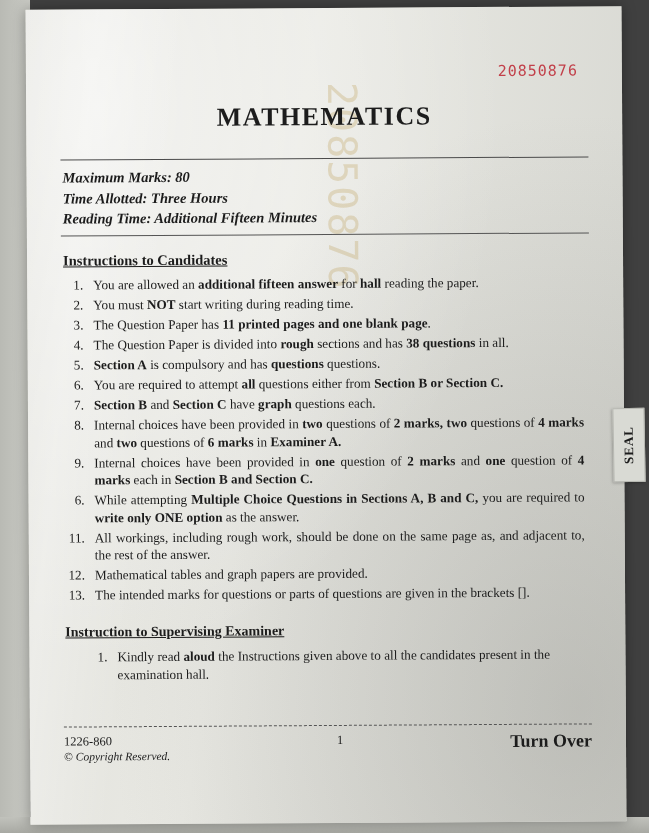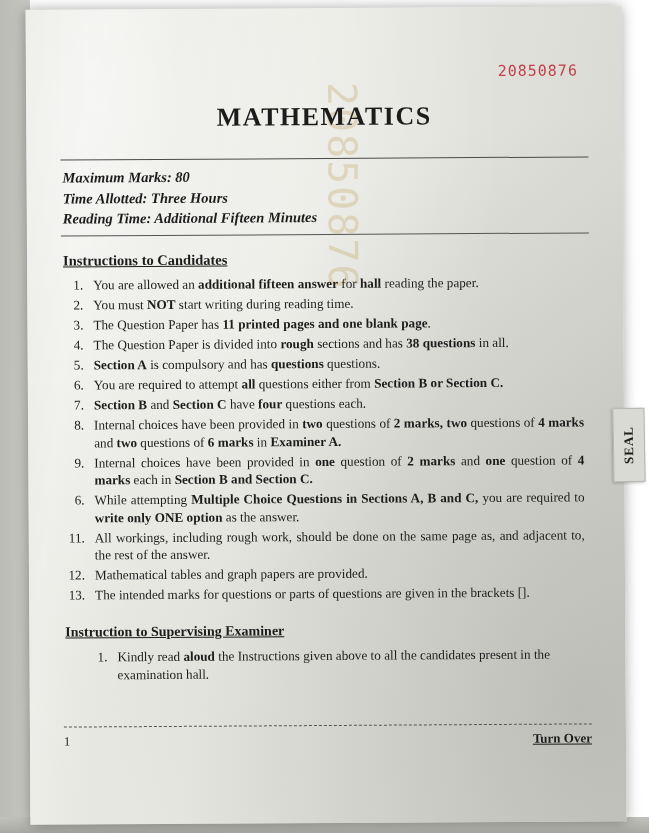--- a/index.html
+++ b/index.html
@@ -10,21 +10,21 @@
     width: 649px;
     height: 833px;
     overflow: hidden;
     background: #c8c9c3;
     font-family: "Liberation Serif", serif;
   }
   .page-wrap {
     position: relative;
     width: 649px;
     height: 833px;
-    background: #ffffff;
+    background: #404040;
   }
   
   .sheet {
     position: absolute;
     left: 28px;
     top: 8px;
     width: 596px;
     height: 815px;
     background: #e6e6e0;
     box-shadow: 0 0 14px rgba(0,0,0,0.35);
@@ -190,22 +190,21 @@
   .footer .copyright {
     font-style: italic;
     font-size: 11.5px;
   }
   .footer .center {
     font-size: 12.5px;
     padding-top: 1px;
   }
   .footer .right {
     font-weight: bold;
-    font-size: 13px;
-    text-decoration: underline;
+    font-size: 18px;
   }
   b, strong {
     font-weight: bold;
   }
   
   .seal-tab {
     position: absolute;
     right: 4px;
     top: 408px;
     width: 30px;
@@ -290,21 +289,21 @@
           <li>
             <span class="num">5.</span>
             <span class="txt"><b>Section A</b> is compulsory and has <b>questions</b> questions.</span>
           </li>
           <li>
             <span class="num">6.</span>
             <span class="txt">You are required to attempt <b>all</b> questions either from <b>Section B or Section C.</b></span>
           </li>
           <li>
             <span class="num">7.</span>
-            <span class="txt"><b>Section B</b> and <b>Section C</b> have <b>four</b> questions each.</span>
+            <span class="txt"><b>Section B</b> and <b>Section C</b> have <b>graph</b> questions each.</span>
           </li>
           <li>
             <span class="num">8.</span>
             <span class="txt">Internal choices have been provided in <b>two</b> questions of <b>2 marks, two</b> questions of <b>4 marks</b> and <b>two</b> questions of <b>6 marks</b> in <b>Examiner A.</b></span>
           </li>
           <li>
             <span class="num">9.</span>
             <span class="txt">Internal choices have been provided in <b>one</b> question of <b>2 marks</b> and <b>one</b> question of <b>4 marks</b> each in <b>Section B and Section C.</b></span>
           </li>
           <li>
@@ -330,20 +329,24 @@
       <ol class="examiner" id="examiner-list">
           <li>
             <span class="num">1.</span>
             <span class="txt">Kindly read <b>aloud</b> the Instructions given above to all the candidates present in the examination hall.</span>
           </li>
         </ol>
 
       <hr class="dashed">
 
       <div class="footer">
+        <div class="left">
+          <div>1226-860</div>
+          <div class="copyright">© Copyright Reserved.</div>
+        </div>
         <div class="center">1</div>
         <div class="right">Turn Over</div>
       </div>
 
     </div>
   </div>
 
   <div class="seal-tab">
     <span>SEAL</span>
   </div>

